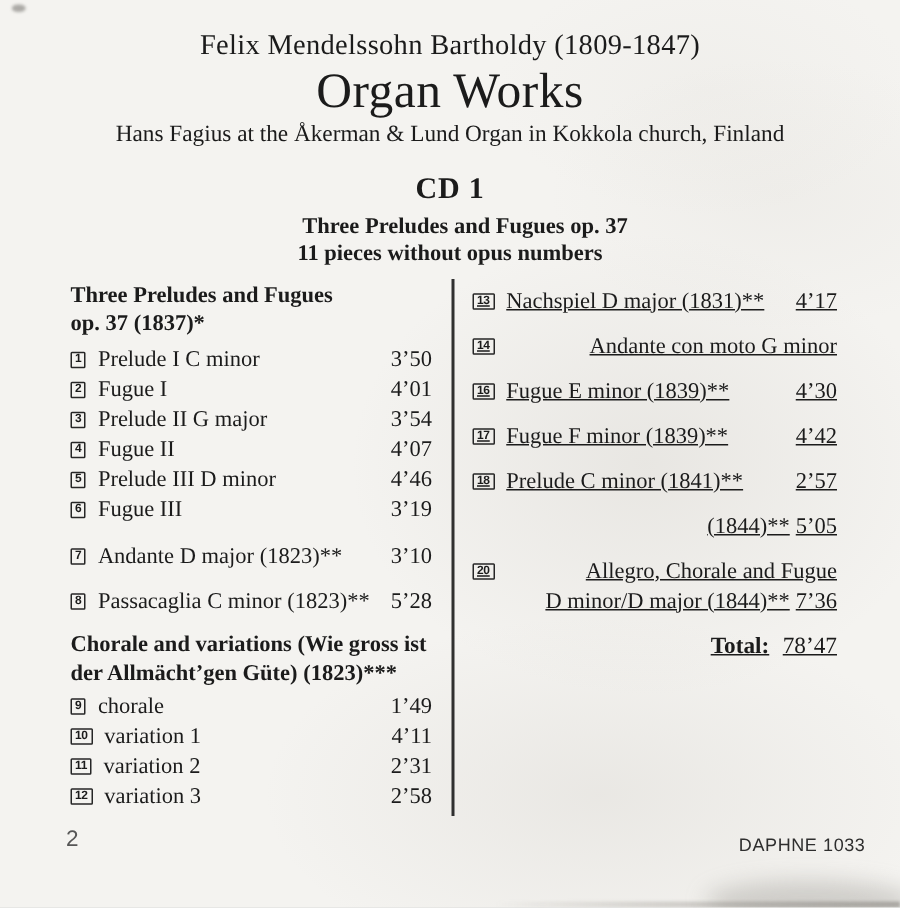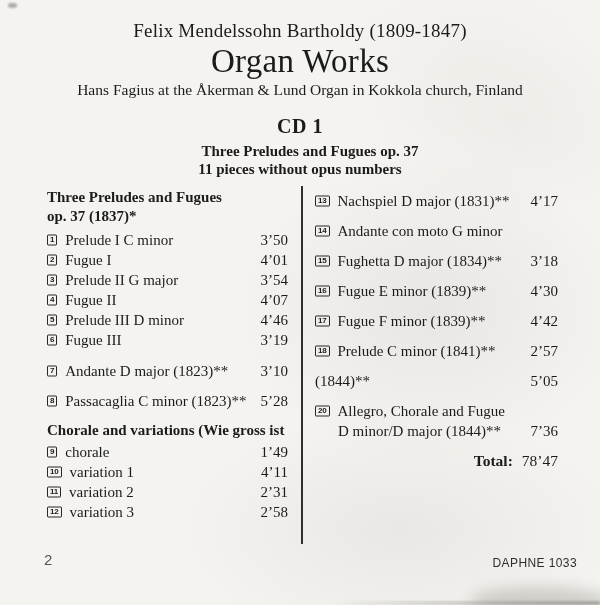--- a/index.html
+++ b/index.html
@@ -29,29 +29,29 @@
   .composer  { margin-top:20px; font-size:19px;  line-height:22px; letter-spacing:0.2px; }
   .work-title{ font-size:33px; line-height:38px; letter-spacing:0.3px; }
   .performer { font-size:15.5px; line-height:20px; }
   .cd-label  { margin-top:14px; font-size:20px; line-height:24px; font-weight:700; letter-spacing:0.5px; }
   .cd-sub    { font-size:15px; line-height:18px; font-weight:700; }
   .cd-sub.first { margin-top:4px;padding-left:20px; }
 
   
   .divider { position:absolute; left:301px; top:186px; width:2px; height:358px; background:rgba(20,20,20,0.88); }
   .col-left  { position:absolute; left:47px;  top:188px; width:241px; }
-  .col-right { position:absolute; left:315px; top:188px; width:243px; padding-top:3px; }
+  .col-right { position:absolute; left:315px; top:188px; width:243px; padding-top:3px;text-decoration:underline; }
 
   .ghead { font-weight:700; font-size:15px; }
   .ghead div { line-height:19px; white-space:nowrap; }
   .ghead2 { margin-top:10px; }
 
   .trk { font-size:15px; }
   .trk, .trk .l1, .trk .l2 { display:flex; align-items:center; height:20px; white-space:nowrap; }
-  .trk.two { display:block; height:auto; }
+  .trk.two { display:block; height:auto;text-align:right; }
   .ttl  { flex:1; overflow:visible; }
   .ttl2 { flex:1; }
   .tim  { margin-left:4px; }
   .l2.ind { padding-left:23px; }
 
   .tno {
     display:inline-flex; align-items:center; justify-content:center;
     min-width:8px; height:11px; padding:0 2px; margin-right:8px;
     border:1px solid #262626; border-radius:1px;
     font-family:"Liberation Sans","DejaVu Sans",sans-serif;
@@ -141,20 +141,21 @@
     </div>
 
     <div class="trk t8">
       <span class="tno">8</span>
       <span class="ttl">Passacaglia C minor (1823)**</span>
       <span class="tim">5’28</span>
     </div>
 
     <div class="ghead ghead2">
       <div>Chorale and variations (Wie gross ist</div>
+      <div>der Allmächt’gen Güte) (1823)***</div>
     </div>
 
     <div class="grpB">
       <div class="trk">
         <span class="tno">9</span>
         <span class="ttl">chorale</span>
         <span class="tim">1’49</span>
       </div>
       <div class="trk">
         <span class="tno">10</span>
@@ -181,25 +182,20 @@
       <span class="tim">4’17</span>
     </div>
 
     <div class="trk two">
       <div class="l1">
         <span class="tno">14</span>
         <span class="ttl">Andante con moto G minor</span>
       </div>
     </div>
 
-    <div class="trk">
-      <span class="tno">15</span>
-      <span class="ttl">Fughetta D major (1834)**</span>
-      <span class="tim">3’18</span>
-    </div>
 
     <div class="trk">
       <span class="tno">16</span>
       <span class="ttl">Fugue E minor (1839)**</span>
       <span class="tim">4’30</span>
     </div>
 
     <div class="trk">
       <span class="tno">17</span>
       <span class="ttl">Fugue F minor (1839)**</span>

